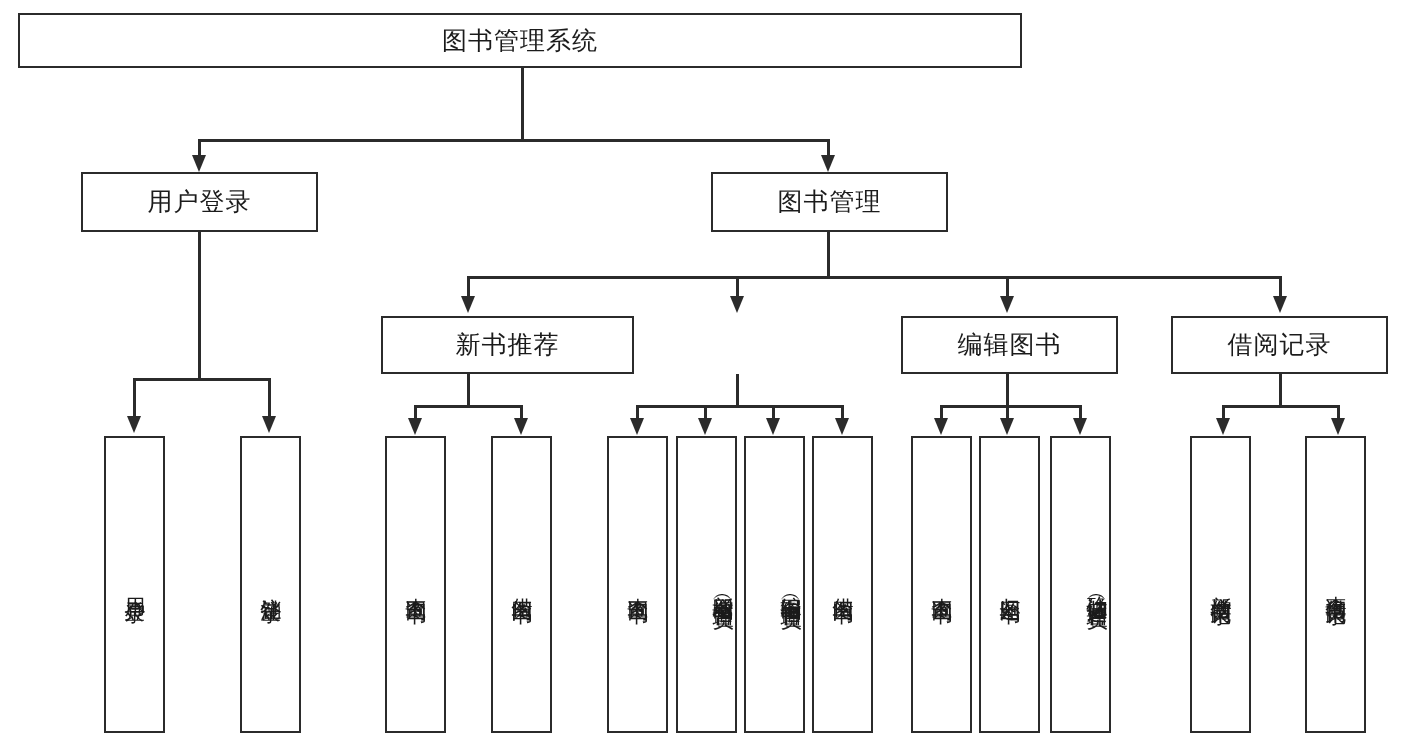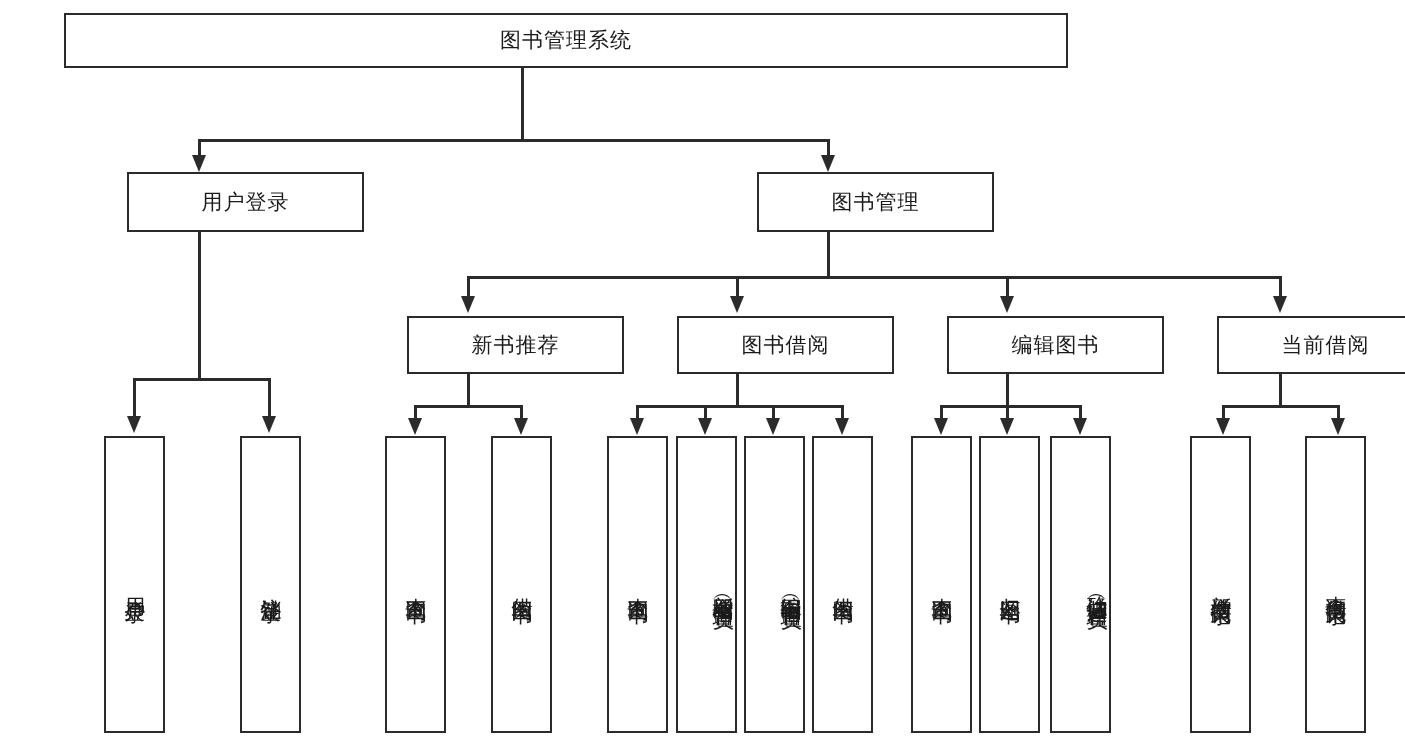--- a/index.html
+++ b/index.html
@@ -22,23 +22,22 @@
     position: absolute;
     box-sizing: border-box;
     border: 2px solid #2b2b2b;
     background: #ffffff;
     display: flex;
     align-items: center;
     justify-content: center;
     color: #1b1b1b;
   }
   .box.h {
-    font-size: 21px;
+    font-size: 25px;
     letter-spacing: 1px;
-    margin-left: 46px;
   }
   
   .box.v {
     writing-mode: vertical-rl;
     text-orientation: upright;
     font-size: 21px;
     letter-spacing: 2px;
     align-items: flex-start;
     justify-content: center;
     padding-top: 6px;
@@ -114,31 +113,28 @@
   <div class="hline" style="left:467px; top:276px; width:815px;"></div>
   <div class="vline" style="left:467px; top:276px; height:22px;"></div>
   <div class="vline" style="left:736px; top:276px; height:22px;"></div>
   <div class="vline" style="left:1006px; top:276px; height:22px;"></div>
   <div class="vline" style="left:1279px; top:276px; height:22px;"></div>
   <div class="arrow" style="left:461px; top:296px;"></div>
   <div class="arrow" style="left:730px; top:296px;"></div>
   <div class="arrow" style="left:1000px; top:296px;"></div>
   <div class="arrow" style="left:1273px; top:296px;"></div>
 
-  <div class="box h" style="left:361px; top:316px; width:217px; height:58px;">
+  <div class="box h" style="left:381px; top:316px; width:253px; height:58px;">
     <span class="label">新书推荐</span>
-  </div>
-  <div class="box h" style="left:631px; top:316px; width:217px; height:58px;">
-    <span class="label">图书借阅</span>
   </div>
   <div class="box h" style="left:901px; top:316px; width:217px; height:58px;">
     <span class="label">编辑图书</span>
   </div>
   <div class="box h" style="left:1171px; top:316px; width:217px; height:58px;">
-    <span class="label">当前借阅</span>
+    <span class="label">借阅记录</span>
   </div>
 
   <div class="vline" style="left:467px; top:374px; height:33px;"></div>
   <div class="hline" style="left:414px; top:405px; width:109px;"></div>
   <div class="vline" style="left:414px; top:405px; height:14px;"></div>
   <div class="vline" style="left:520px; top:405px; height:14px;"></div>
   <div class="arrow" style="left:408px; top:418px;"></div>
   <div class="arrow" style="left:514px; top:418px;"></div>
 
   <div class="vline" style="left:736px; top:374px; height:33px;"></div>

